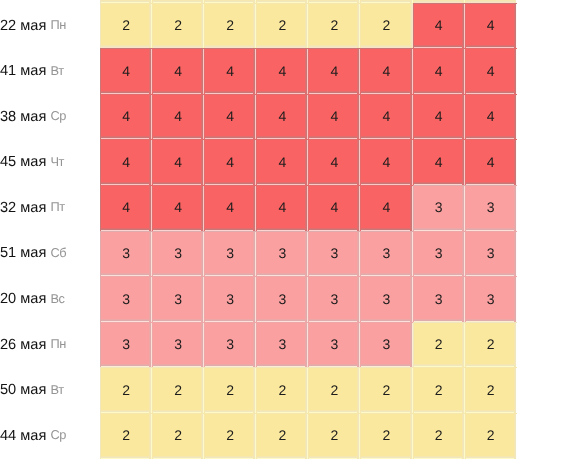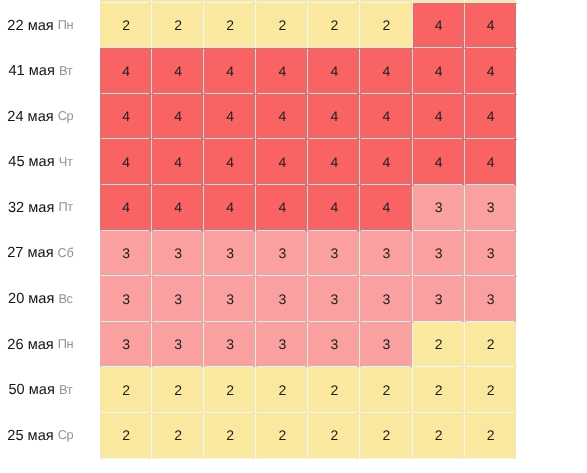--- a/index.html
+++ b/index.html
@@ -2,21 +2,21 @@
 <html><head>
 <meta charset="utf-8">
 <style>
   html,body{margin:0;padding:0;background:#ffffff;}
   body{width:587px;height:473px;overflow:hidden;
        font-family:"Liberation Sans",sans-serif;
        -webkit-font-smoothing:antialiased;text-rendering:geometricPrecision;}
   .wrap{position:relative;width:587px;height:473px;background:#fff;}
   table.cal{border-collapse:separate;border-spacing:0;table-layout:fixed;
             position:absolute;left:0;top:-42.9px;}
-  td.daycell{width:100px;box-sizing:border-box;text-align:center;padding:0 19.3px 0 0;
+  td.daycell{width:100px;box-sizing:border-box;text-align:left;padding:0 19.3px 0 0;
              font-size:14.6px;color:#131313;white-space:nowrap;vertical-align:middle;}
   td.daycell .dow{color:#949494;font-size:12.8px;position:relative;top:-0.5px;letter-spacing:-0.35px;}
   td.v{width:52.1px;height:45.6px;box-sizing:border-box;text-align:center;vertical-align:middle;
        font-size:14px;color:#1c1c1c;position:relative;}
   td.v::after{content:"";position:absolute;right:0;top:0;bottom:0;width:3px;z-index:2;pointer-events:none;}
   td.v::before{content:"";position:absolute;left:0;right:0;bottom:0;height:3px;z-index:2;pointer-events:none;}
   td.v > span.cv{position:relative;z-index:4;top:-0.5px;}
   td.v > i.edge{position:absolute;left:0;top:0;right:0;bottom:0;z-index:3;pointer-events:none;display:block;}
   td.v.lvl2::after{background:linear-gradient(to right, rgb(245,231,175) 0px, rgb(245,231,175) 1px, rgb(241,231,190) 1px, rgb(241,231,190) 2px, rgb(254,250,200) 2px, rgb(254,250,200) 3px);}
   td.v.lvl2::before{background:linear-gradient(to bottom, rgb(245,231,175) 0px, rgb(245,231,175) 1px, rgb(241,231,190) 1px, rgb(241,231,190) 2px, rgb(254,250,200) 2px, rgb(254,250,200) 3px);}
@@ -101,21 +101,21 @@
       <td class="v firstcol lvl4 mtop2"><i class="edge"></i><span class="cv">4</span></td>
       <td class="v lvl4 mtop2"><i class="edge"></i><span class="cv">4</span></td>
       <td class="v lvl4 mtop2"><i class="edge"></i><span class="cv">4</span></td>
       <td class="v lvl4 mtop2"><i class="edge"></i><span class="cv">4</span></td>
       <td class="v lvl4 mtop2"><i class="edge"></i><span class="cv">4</span></td>
       <td class="v lvl4 mtop2"><i class="edge"></i><span class="cv">4</span></td>
       <td class="v lvl4"><i class="edge"></i><span class="cv">4</span></td>
       <td class="v lvl4 lastcol"><i class="edge"></i><span class="cv">4</span></td>
     </tr>
     <tr>
-      <td class="daycell"><span>24 мая</span> <span class="dow">Ср</span></td>
+      <td class="daycell"><span>38 мая</span> <span class="dow">Ср</span></td>
       <td class="v firstcol lvl4"><i class="edge"></i><span class="cv">4</span></td>
       <td class="v lvl4"><i class="edge"></i><span class="cv">4</span></td>
       <td class="v lvl4"><i class="edge"></i><span class="cv">4</span></td>
       <td class="v lvl4"><i class="edge"></i><span class="cv">4</span></td>
       <td class="v lvl4"><i class="edge"></i><span class="cv">4</span></td>
       <td class="v lvl4"><i class="edge"></i><span class="cv">4</span></td>
       <td class="v lvl4"><i class="edge"></i><span class="cv">4</span></td>
       <td class="v lvl4 lastcol"><i class="edge"></i><span class="cv">4</span></td>
     </tr>
     <tr>
@@ -134,21 +134,21 @@
       <td class="v firstcol lvl4 mbot3"><i class="edge"></i><span class="cv">4</span></td>
       <td class="v lvl4 mbot3"><i class="edge"></i><span class="cv">4</span></td>
       <td class="v lvl4 mbot3"><i class="edge"></i><span class="cv">4</span></td>
       <td class="v lvl4 mbot3"><i class="edge"></i><span class="cv">4</span></td>
       <td class="v lvl4 mbot3"><i class="edge"></i><span class="cv">4</span></td>
       <td class="v lvl4 mright3 mbot3"><i class="edge"></i><span class="cv">4</span></td>
       <td class="v lvl3 mleft4 mtop4"><i class="edge"></i><span class="cv">3</span></td>
       <td class="v lvl3 lastcol mtop4"><i class="edge"></i><span class="cv">3</span></td>
     </tr>
     <tr>
-      <td class="daycell"><span>27 мая</span> <span class="dow">Сб</span></td>
+      <td class="daycell"><span>51 мая</span> <span class="dow">Сб</span></td>
       <td class="v firstcol lvl3 mtop4"><i class="edge"></i><span class="cv">3</span></td>
       <td class="v lvl3 mtop4"><i class="edge"></i><span class="cv">3</span></td>
       <td class="v lvl3 mtop4"><i class="edge"></i><span class="cv">3</span></td>
       <td class="v lvl3 mtop4"><i class="edge"></i><span class="cv">3</span></td>
       <td class="v lvl3 mtop4"><i class="edge"></i><span class="cv">3</span></td>
       <td class="v lvl3 mtop4"><i class="edge"></i><span class="cv">3</span></td>
       <td class="v lvl3"><i class="edge"></i><span class="cv">3</span></td>
       <td class="v lvl3 lastcol"><i class="edge"></i><span class="cv">3</span></td>
     </tr>
     <tr>
@@ -178,21 +178,21 @@
       <td class="v firstcol lvl2 mtop3"><i class="edge"></i><span class="cv">2</span></td>
       <td class="v lvl2 mtop3"><i class="edge"></i><span class="cv">2</span></td>
       <td class="v lvl2 mtop3"><i class="edge"></i><span class="cv">2</span></td>
       <td class="v lvl2 mtop3"><i class="edge"></i><span class="cv">2</span></td>
       <td class="v lvl2 mtop3"><i class="edge"></i><span class="cv">2</span></td>
       <td class="v lvl2 mtop3"><i class="edge"></i><span class="cv">2</span></td>
       <td class="v lvl2"><i class="edge"></i><span class="cv">2</span></td>
       <td class="v lvl2 lastcol"><i class="edge"></i><span class="cv">2</span></td>
     </tr>
     <tr class="lastrow">
-      <td class="daycell"><span>25 мая</span> <span class="dow">Ср</span></td>
+      <td class="daycell"><span>44 мая</span> <span class="dow">Ср</span></td>
       <td class="v firstcol lvl2"><i class="edge"></i><span class="cv">2</span></td>
       <td class="v lvl2"><i class="edge"></i><span class="cv">2</span></td>
       <td class="v lvl2"><i class="edge"></i><span class="cv">2</span></td>
       <td class="v lvl2"><i class="edge"></i><span class="cv">2</span></td>
       <td class="v lvl2"><i class="edge"></i><span class="cv">2</span></td>
       <td class="v lvl2"><i class="edge"></i><span class="cv">2</span></td>
       <td class="v lvl2"><i class="edge"></i><span class="cv">2</span></td>
       <td class="v lvl2 lastcol"><i class="edge"></i><span class="cv">2</span></td>
     </tr>
     </tbody>

